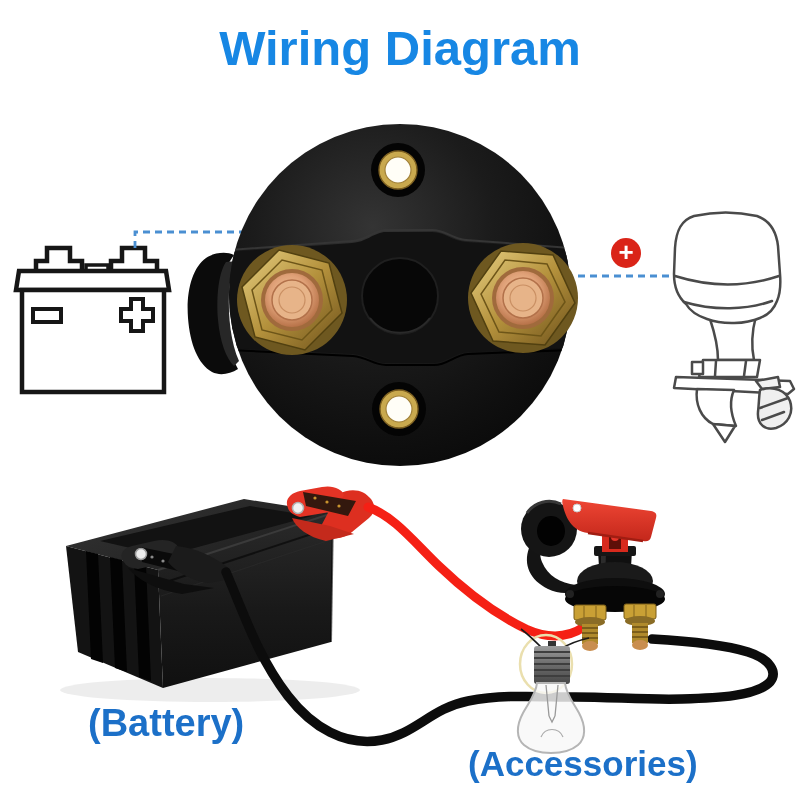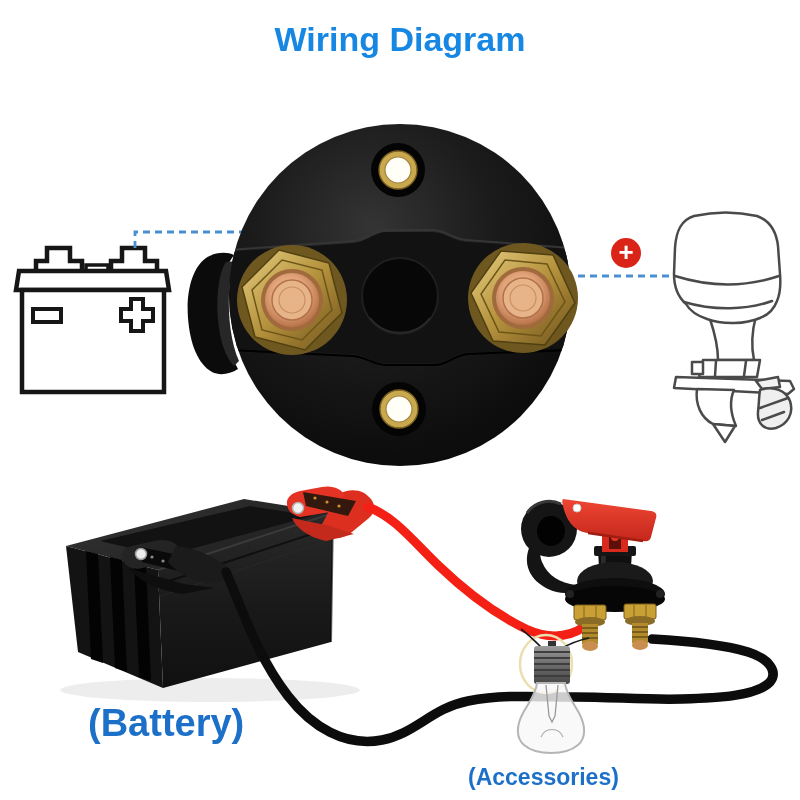--- a/index.html
+++ b/index.html
@@ -1,26 +1,26 @@
 <!DOCTYPE html>
 <html><head>
 <meta charset="utf-8">
 <style>
   html,body{margin:0;padding:0;background:#ffffff;}
   .canvas{position:relative;width:800px;height:800px;background:#ffffff;overflow:hidden;
           font-family:"Liberation Sans", sans-serif;}
   .title{position:absolute;top:20px;left:0;width:800px;text-align:center;
-         font-size:34px;font-weight:700;color:#1787e4;letter-spacing:0px;}
+         font-size:49px;font-weight:700;color:#1787e4;letter-spacing:0px;}
   .art{position:absolute;top:0;left:0;}
   .plus-badge{position:absolute;left:611px;top:238px;width:30px;height:30px;border-radius:50%;
               background:#da2418;color:#ffffff;font-size:26px;font-weight:700;line-height:28px;
               text-align:center;}
   .lbl{position:absolute;font-weight:700;color:#1c70c8;}
   .lbl-battery{left:88px;top:702px;font-size:38px;text-align:center;}
-  .lbl-accessories{left:468px;top:744px;font-size:23px;margin-top:20px;}
+  .lbl-accessories{left:468px;top:744px;font-size:35px;}
 </style>
 </head>
 <body>
 
 <div class="canvas">
 
   <svg class="art" width="800" height="800" viewBox="0 0 800 800">
     <defs>
       <radialGradient id="gradSwitch" cx="42%" cy="30%" r="78%">
         <stop offset="0%" stop-color="#343434"></stop>

